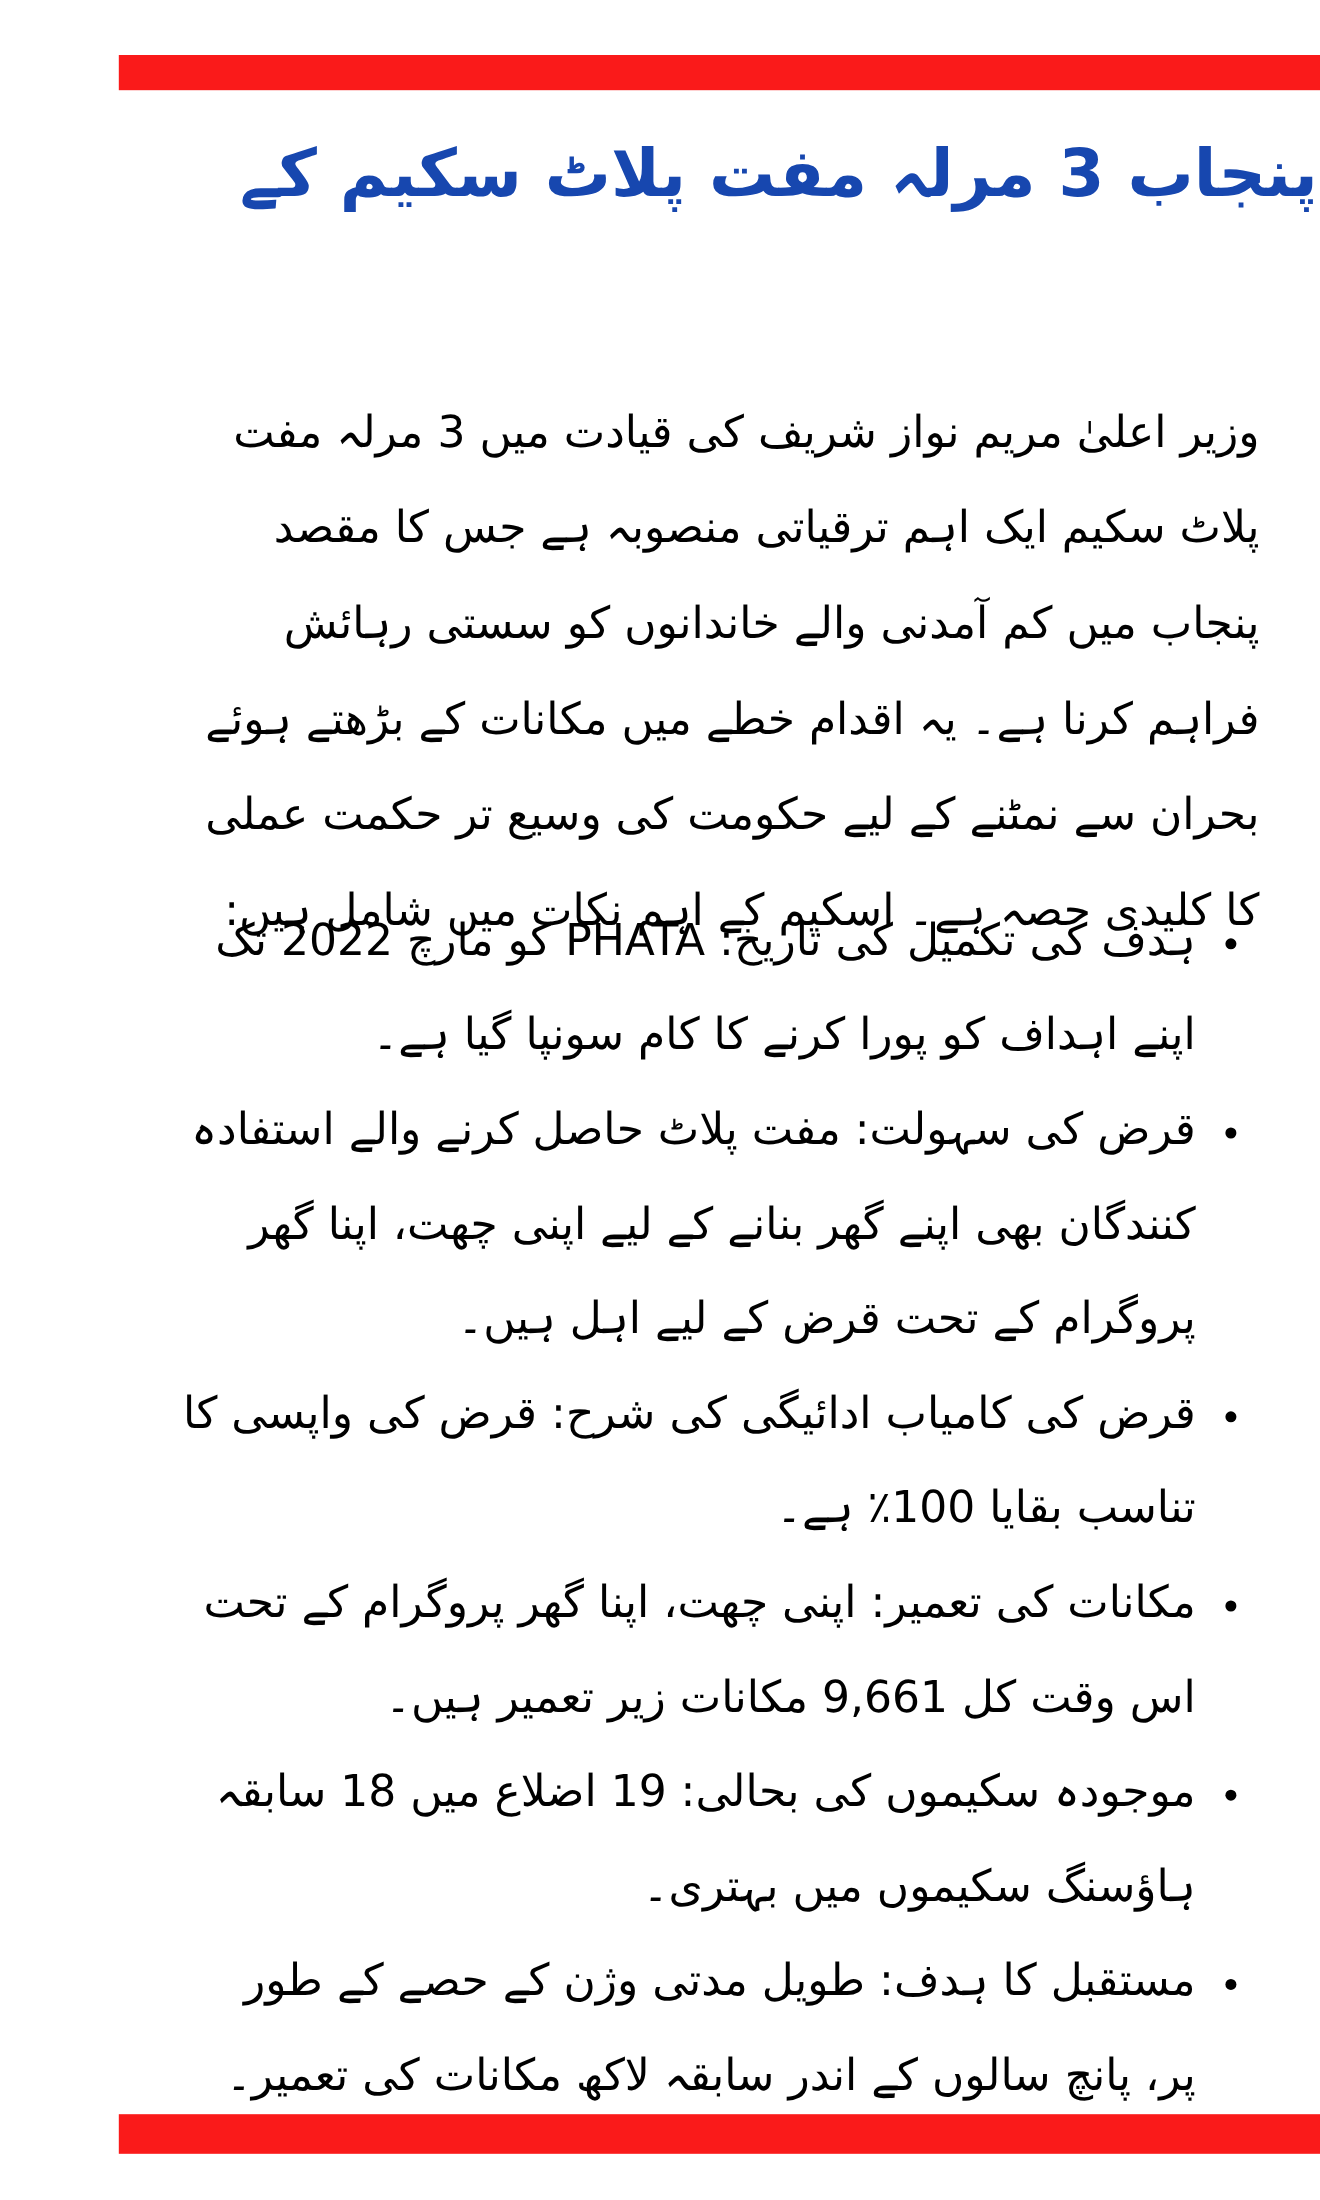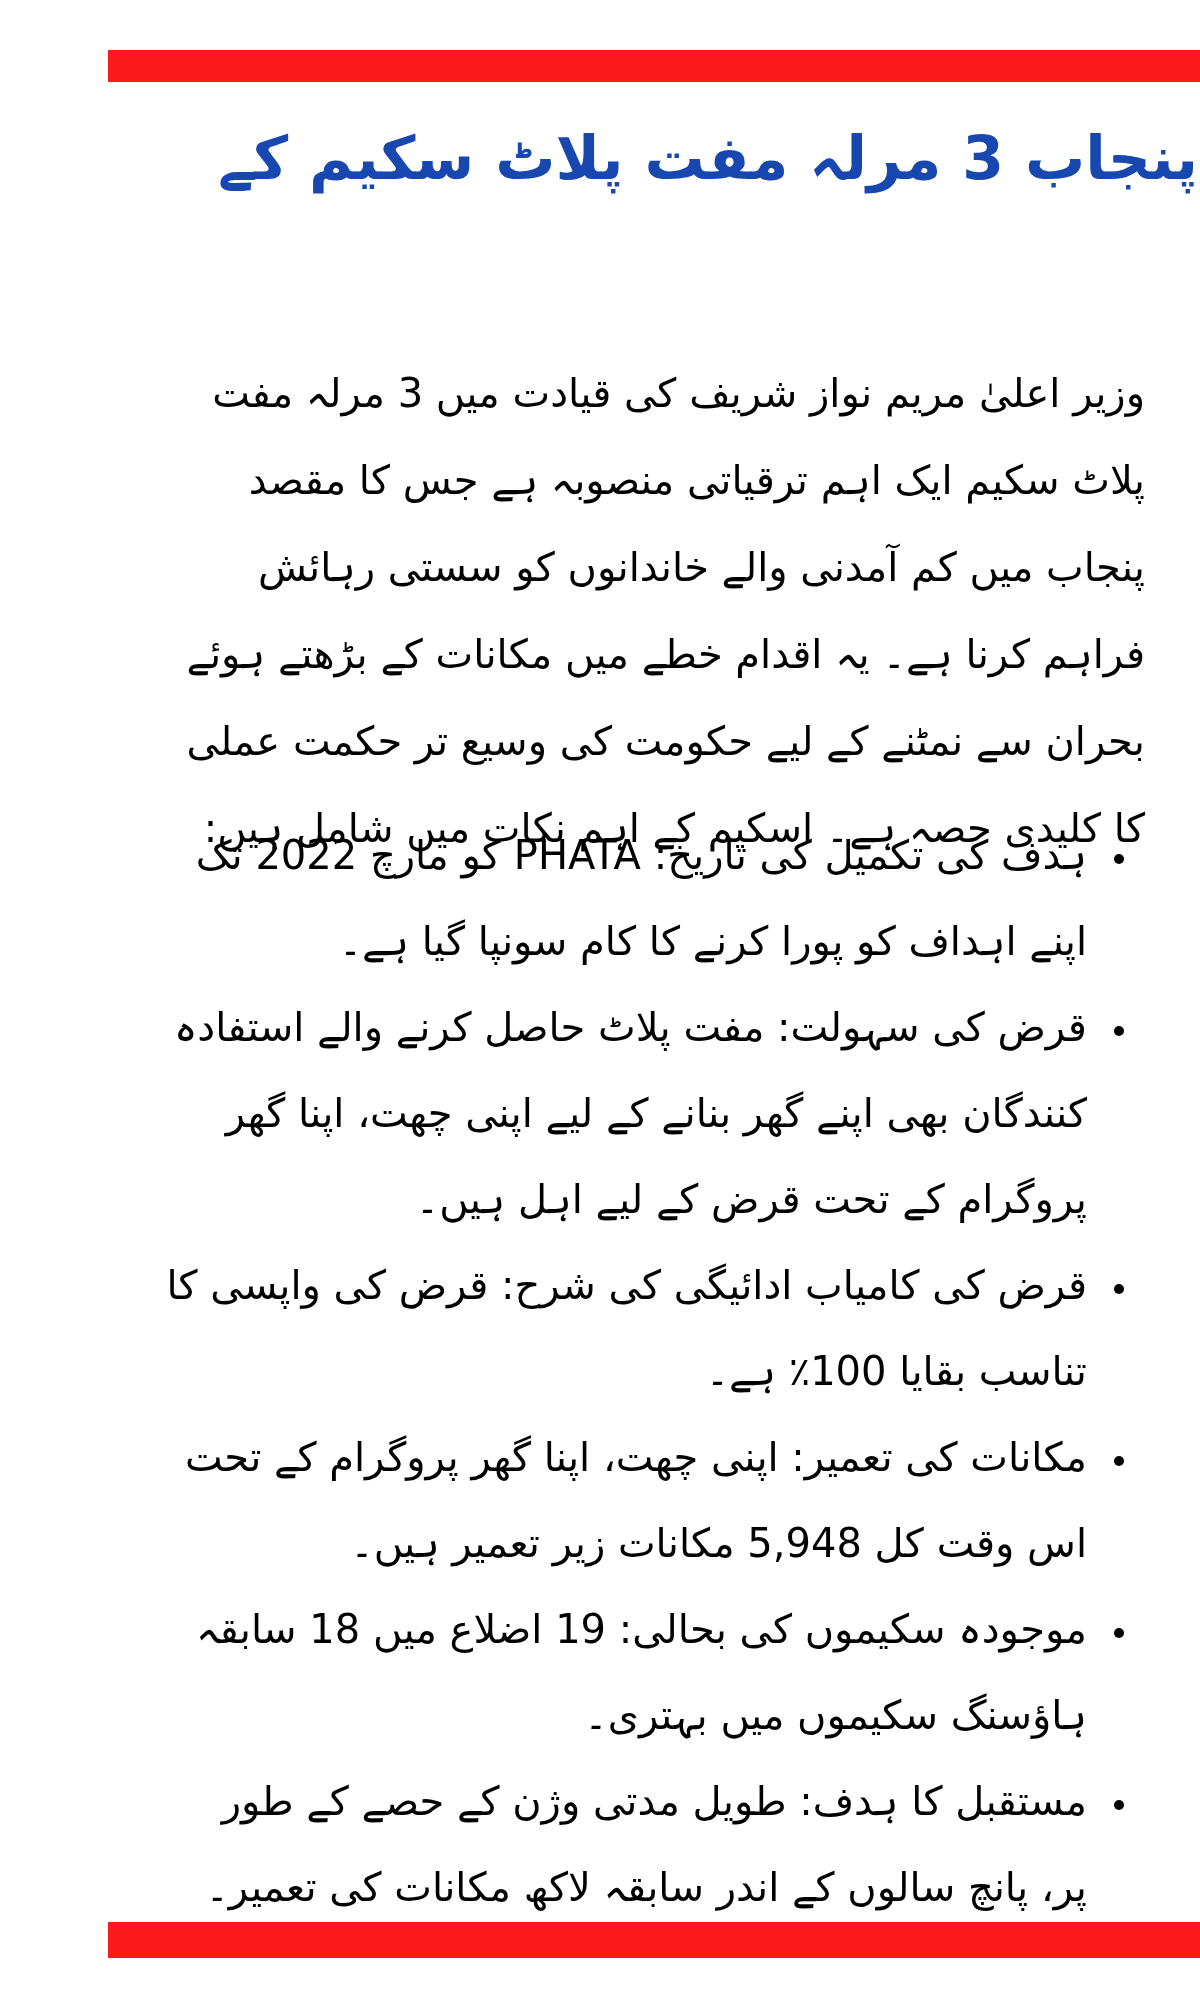--- a/index.html
+++ b/index.html
@@ -77,21 +77,21 @@
     <div class="title-line1">پنجاب 3 مرلہ مفت پلاٹ سکیم کے</div>
   </div>
 
   <div class="intro">وزیر اعلیٰ مریم نواز شریف کی قیادت میں 3 مرلہ مفت پلاٹ سکیم ایک اہم ترقیاتی منصوبہ ہے جس کا مقصد پنجاب میں کم آمدنی والے خاندانوں کو سستی رہائش فراہم کرنا ہے۔ یہ اقدام خطے میں مکانات کے بڑھتے ہوئے بحران سے نمٹنے کے لیے حکومت کی وسیع تر حکمت عملی کا کلیدی حصہ ہے۔ اسکیم کے اہم نکات میں شامل ہیں:</div>
 
   <div class="points">
     <ul>
       <li>ہدف کی تکمیل کی تاریخ: PHATA کو مارچ 2022 تک اپنے اہداف کو پورا کرنے کا کام سونپا گیا ہے۔</li>
       <li>قرض کی سہولت: مفت پلاٹ حاصل کرنے والے استفادہ کنندگان بھی اپنے گھر بنانے کے لیے اپنی چھت، اپنا گھر پروگرام کے تحت قرض کے لیے اہل ہیں۔</li>
       <li>قرض کی کامیاب ادائیگی کی شرح: قرض کی واپسی کا تناسب بقایا 100٪ ہے۔</li>
-      <li>مکانات کی تعمیر: اپنی چھت، اپنا گھر پروگرام کے تحت اس وقت کل 5,948 مکانات زیر تعمیر ہیں۔</li>
+      <li>مکانات کی تعمیر: اپنی چھت، اپنا گھر پروگرام کے تحت اس وقت کل 9,661 مکانات زیر تعمیر ہیں۔</li>
       <li>موجودہ سکیموں کی بحالی: 19 اضلاع میں 18 سابقہ ہاؤسنگ سکیموں میں بہتری۔</li>
       <li>مستقبل کا ہدف: طویل مدتی وژن کے حصے کے طور پر، پانچ سالوں کے اندر سابقہ لاکھ مکانات کی تعمیر۔</li>
     </ul>
   </div>
 
   <div class="bar bar-bottom"></div>
 
 </div>
 
 </body></html>

